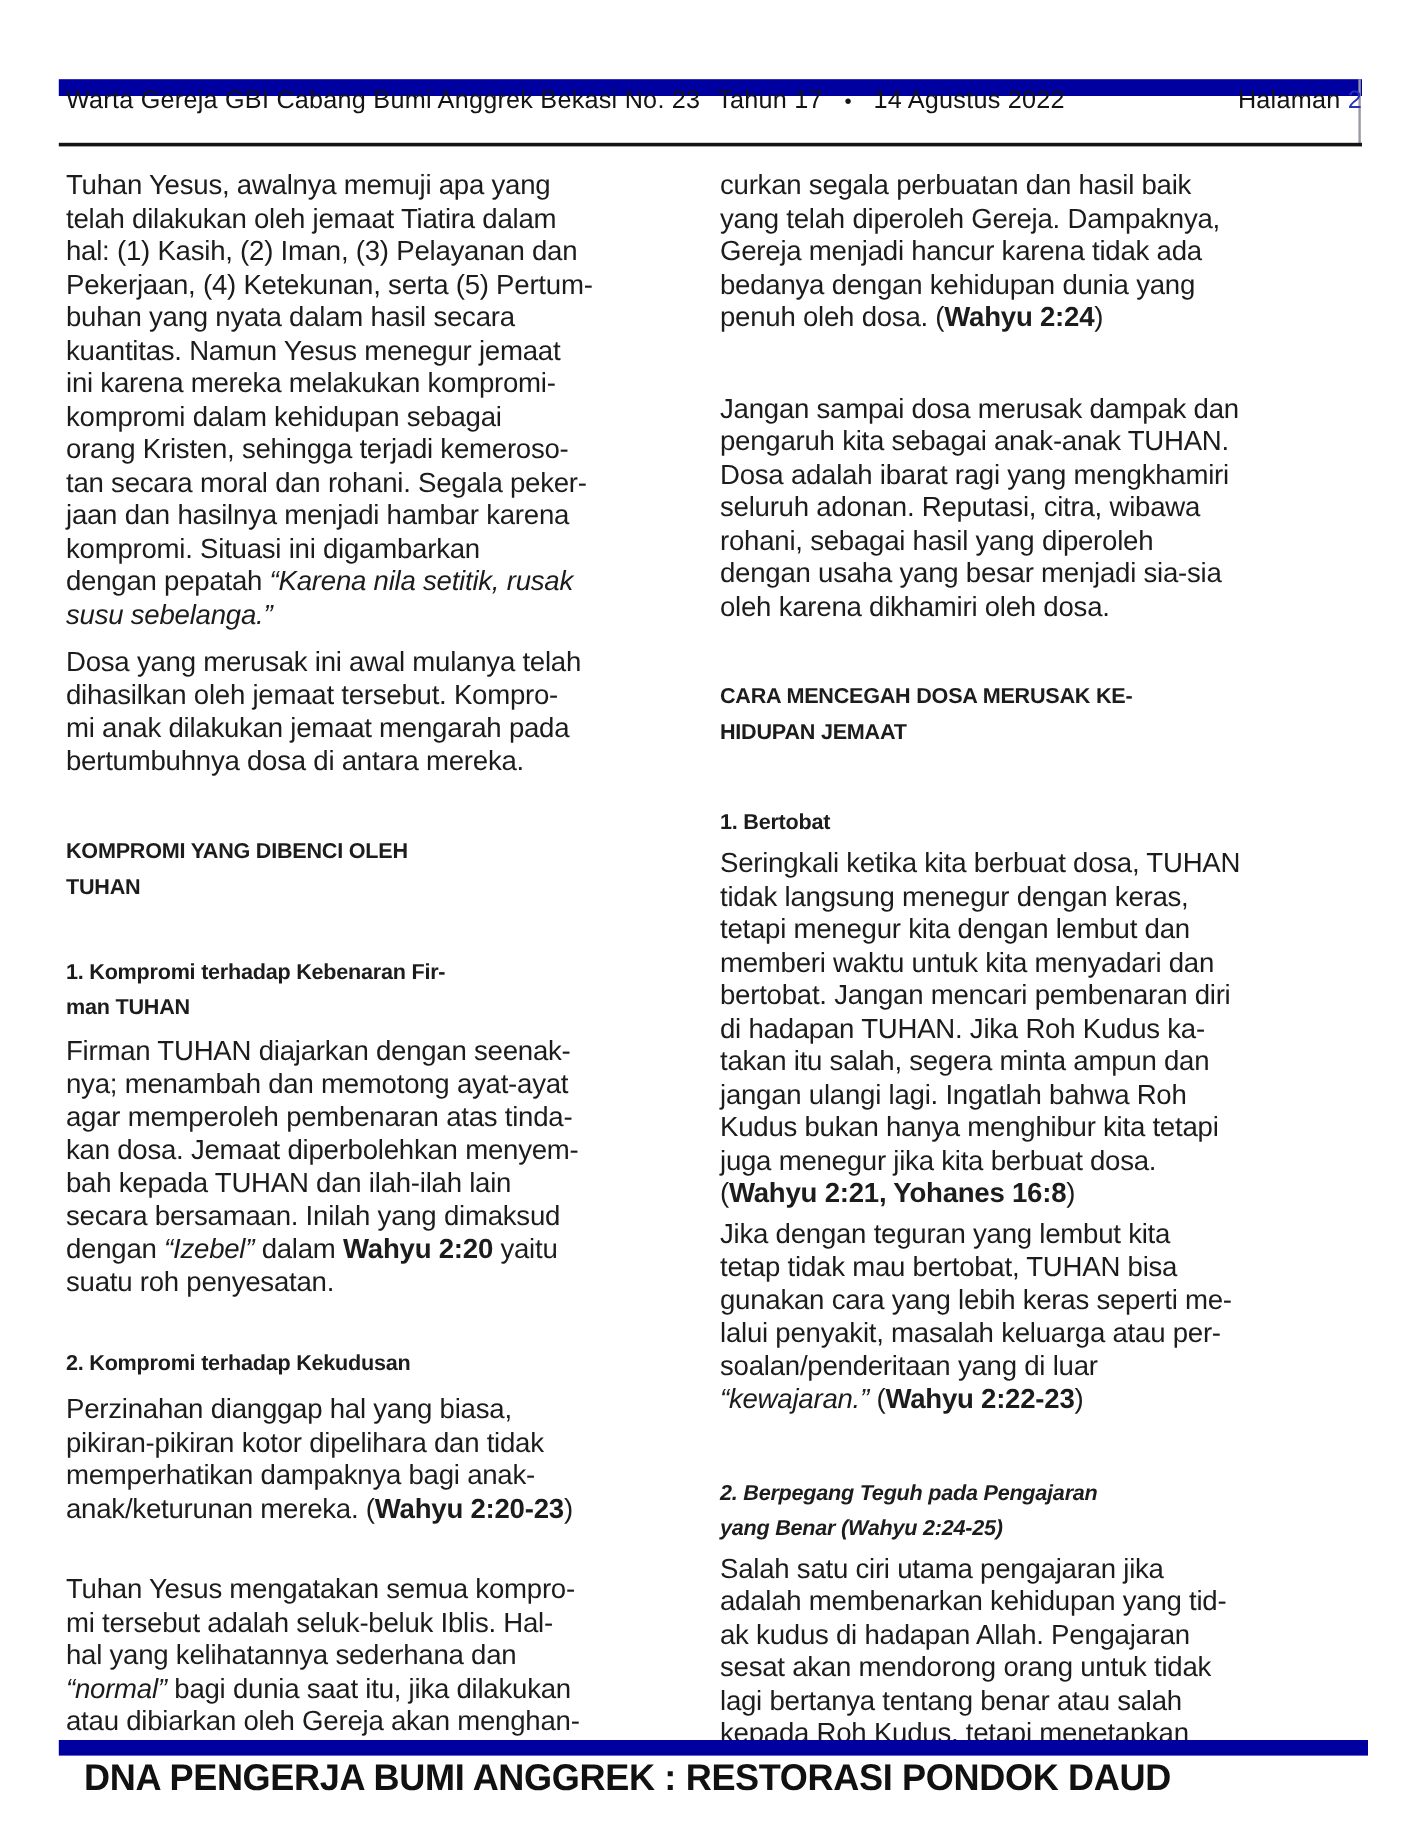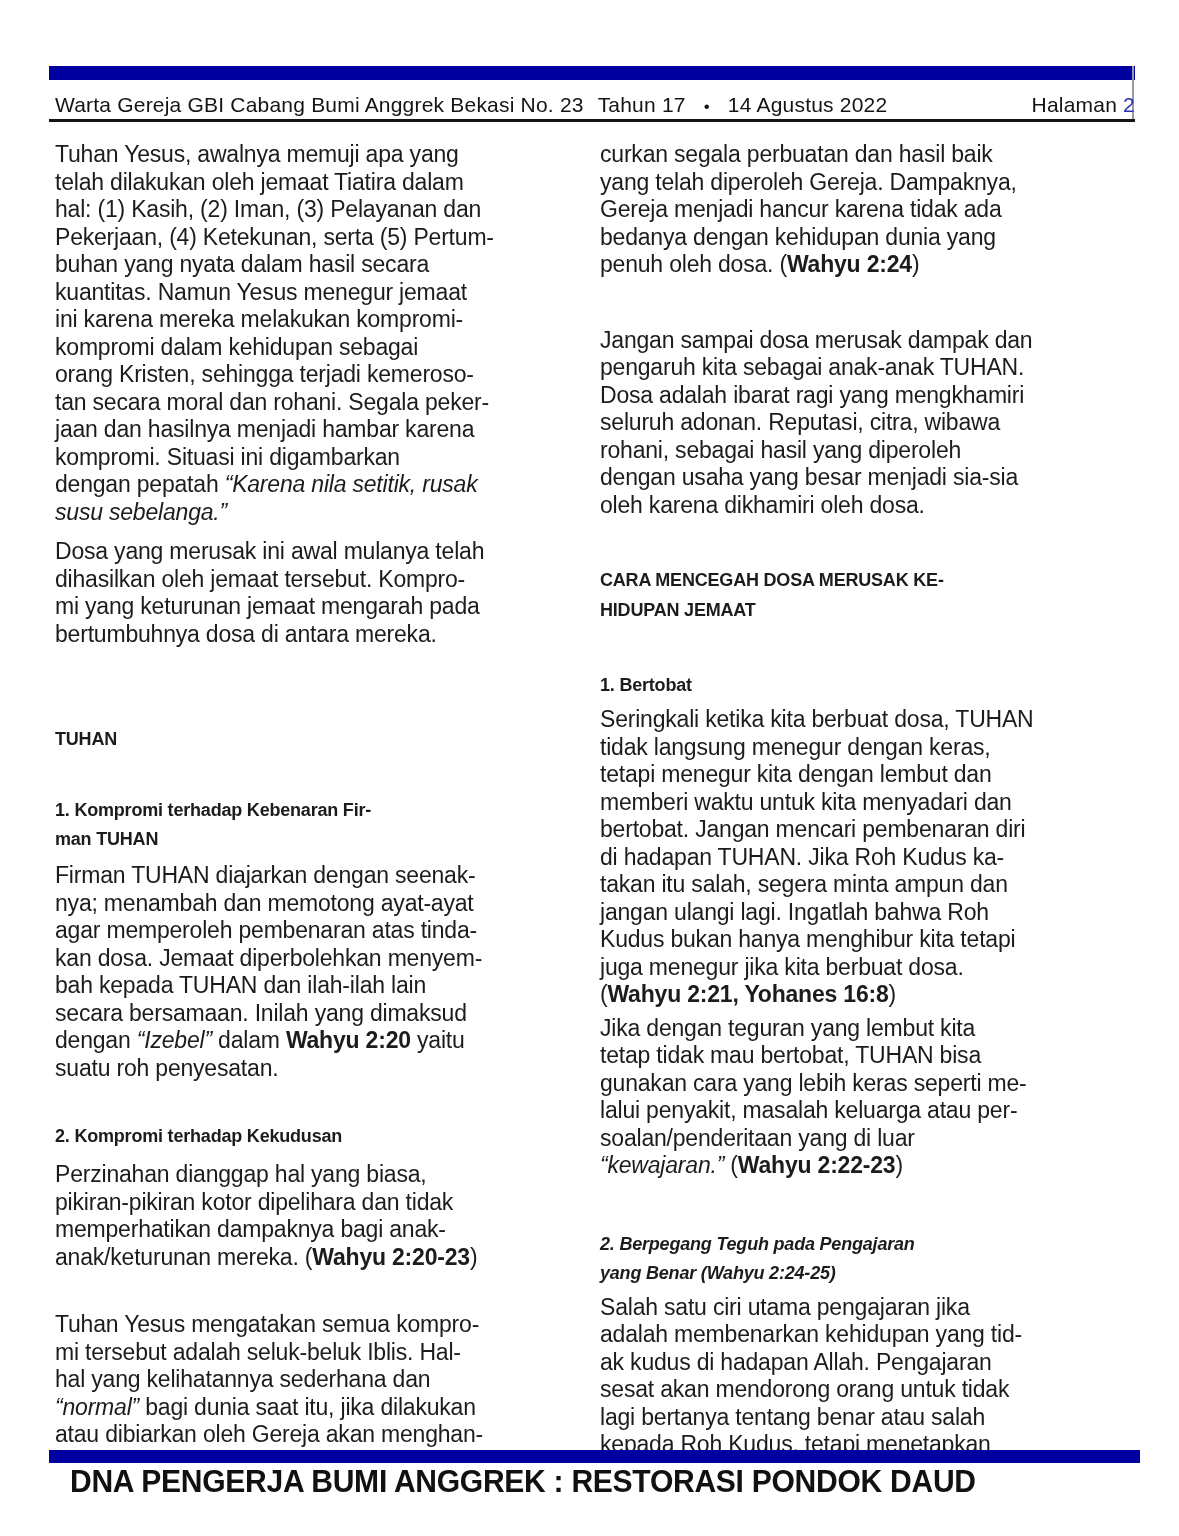--- a/index.html
+++ b/index.html
@@ -13,21 +13,21 @@
   }
   .topbar{
     position:absolute;left:49px;top:66px;width:1086px;height:14px;
     background:#0000a0;
   }
   .edge-tick{
     position:absolute;left:1132px;top:66px;width:2px;height:55px;
     background:#9a9aa6;
   }
   .header-row{
-    position:absolute;left:55px;top:93px;width:1080px;
+    position:absolute;left:55px;top:72px;width:1080px;
     display:flex;justify-content:space-between;align-items:baseline;
     font-size:21px;letter-spacing:0.2px;color:#141414;
   }
   .header-left{display:flex;align-items:baseline;white-space:nowrap;}
   .header-edition{margin-left:14px;}
   .header-sep{margin:0 18px;font-size:17px;}
   .page-indicator{white-space:nowrap;}
   .page-number{color:#2a2fb8;}
   .header-rule{
     position:absolute;left:49px;top:119px;width:1086px;height:3px;
@@ -75,22 +75,22 @@
       <span>Halaman</span>
       <span class="page-number">2</span>
     </div>
   </div>
 
   <div class="header-rule"></div>
 
   <div class="content">
     <div class="col col-left" id="col-left">
         <div class="blk p" style="margin-top: 0px;"><span>Tuhan Yesus, awalnya memuji apa yang</span><br><span>telah dilakukan oleh jemaat Tiatira dalam</span><br><span>hal: (1) Kasih, (2) Iman, (3) Pelayanan dan</span><br><span>Pekerjaan, (4) Ketekunan, serta (5) Pertum-</span><br><span>buhan yang nyata dalam hasil secara</span><br><span>kuantitas. Namun Yesus menegur jemaat</span><br><span>ini karena mereka melakukan kompromi-</span><br><span>kompromi dalam kehidupan sebagai</span><br><span>orang Kristen, sehingga terjadi kemeroso-</span><br><span>tan secara moral dan rohani. Segala peker-</span><br><span>jaan dan hasilnya menjadi hambar karena</span><br><span>kompromi. Situasi ini digambarkan</span><br><span>dengan pepatah </span><span class="s-i">“Karena nila setitik, rusak</span><br><span class="s-i">susu sebelanga.”</span></div>
-        <div class="blk p" style="margin-top: 12px;"><span>Dosa yang merusak ini awal mulanya telah</span><br><span>dihasilkan oleh jemaat tersebut. Kompro-</span><br><span>mi yang keturunan jemaat mengarah pada</span><br><span>bertumbuhnya dosa di antara mereka.</span></div>
-        <div class="blk h1" style="margin-top: 46px;"><br><span>TUHAN</span></div>
+        <div class="blk p" style="margin-top: 12px;"><span>Dosa yang merusak ini awal mulanya telah</span><br><span>dihasilkan oleh jemaat tersebut. Kompro-</span><br><span>mi anak dilakukan jemaat mengarah pada</span><br><span>bertumbuhnya dosa di antara mereka.</span></div>
+        <div class="blk h1" style="margin-top: 46px;"><span>KOMPROMI YANG DIBENCI OLEH</span><br><span>TUHAN</span></div>
         <div class="blk h2" style="margin-top: 42px;"><span>1. Kompromi terhadap Kebenaran Fir-</span><br><span>man TUHAN</span></div>
         <div class="blk p" style="margin-top: 8px;"><span>Firman TUHAN diajarkan dengan seenak-</span><br><span>nya; menambah dan memotong ayat-ayat</span><br><span>agar memperoleh pembenaran atas tinda-</span><br><span>kan dosa. Jemaat diperbolehkan menyem-</span><br><span>bah kepada TUHAN dan ilah-ilah lain</span><br><span>secara bersamaan. Inilah yang dimaksud</span><br><span>dengan </span><span class="s-i">“Izebel”</span><span> dalam </span><span class="s-b">Wahyu 2:20</span><span> yaitu</span><br><span>suatu roh penyesatan.</span></div>
         <div class="blk h2" style="margin-top: 40px;"><span>2. Kompromi terhadap Kekudusan</span></div>
         <div class="blk p" style="margin-top: 10px;"><span>Perzinahan dianggap hal yang biasa,</span><br><span>pikiran-pikiran kotor dipelihara dan tidak</span><br><span>memperhatikan dampaknya bagi anak-</span><br><span>anak/keturunan mereka. (</span><span class="s-b">Wahyu 2:20-23</span><span>)</span></div>
         <div class="blk p" style="margin-top: 40px;"><span>Tuhan Yesus mengatakan semua kompro-</span><br><span>mi tersebut adalah seluk-beluk Iblis. Hal-</span><br><span>hal yang kelihatannya sederhana dan</span><br><span class="s-i">“normal”</span><span> bagi dunia saat itu, jika dilakukan</span><br><span>atau dibiarkan oleh Gereja akan menghan-</span></div>
       </div>
     <div class="col col-right" id="col-right">
         <div class="blk p" style="margin-top: 0px;"><span>curkan segala perbuatan dan hasil baik</span><br><span>yang telah diperoleh Gereja. Dampaknya,</span><br><span>Gereja menjadi hancur karena tidak ada</span><br><span>bedanya dengan kehidupan dunia yang</span><br><span>penuh oleh dosa. (</span><span class="s-b">Wahyu 2:24</span><span>)</span></div>
         <div class="blk p" style="margin-top: 48px;"><span>Jangan sampai dosa merusak dampak dan</span><br><span>pengaruh kita sebagai anak-anak TUHAN.</span><br><span>Dosa adalah ibarat ragi yang mengkhamiri</span><br><span>seluruh adonan. Reputasi, citra, wibawa</span><br><span>rohani, sebagai hasil yang diperoleh</span><br><span>dengan usaha yang besar menjadi sia-sia</span><br><span>oleh karena dikhamiri oleh dosa.</span></div>
         <div class="blk h1" style="margin-top: 46px;"><span>CARA MENCEGAH DOSA MERUSAK KE-</span><br><span>HIDUPAN JEMAAT</span></div>

